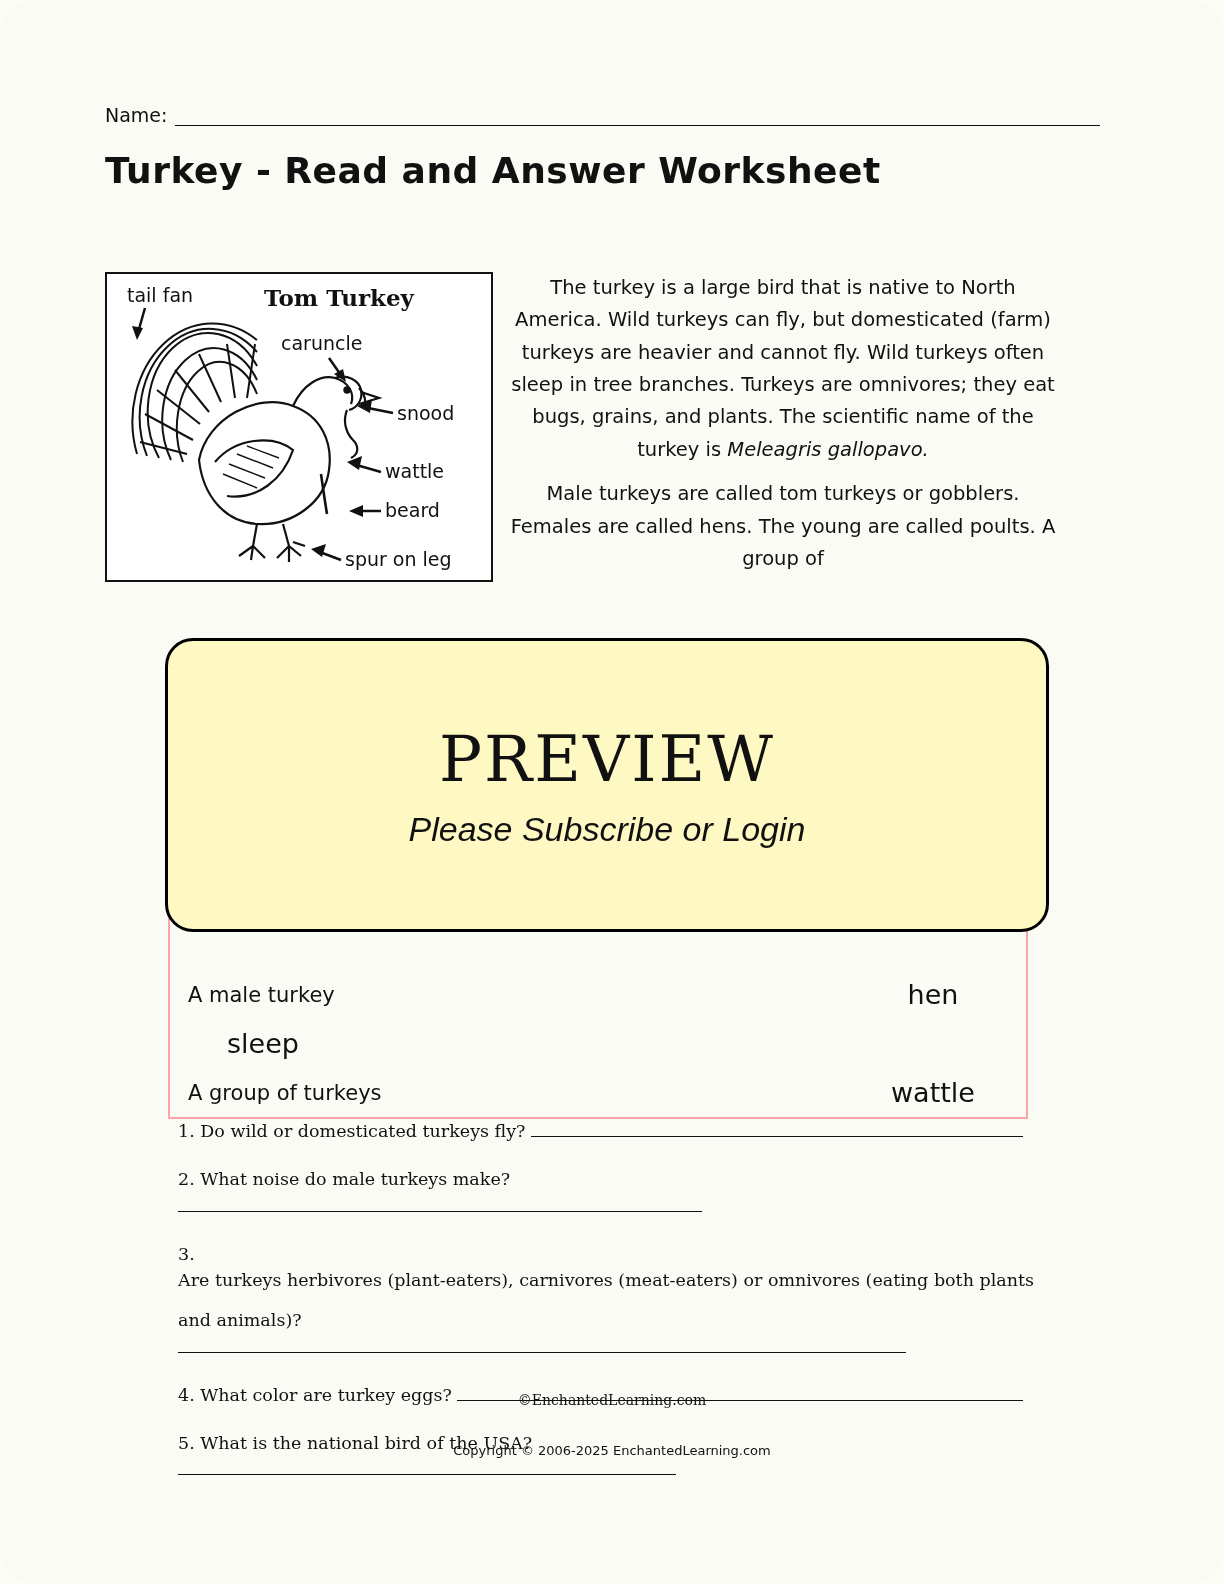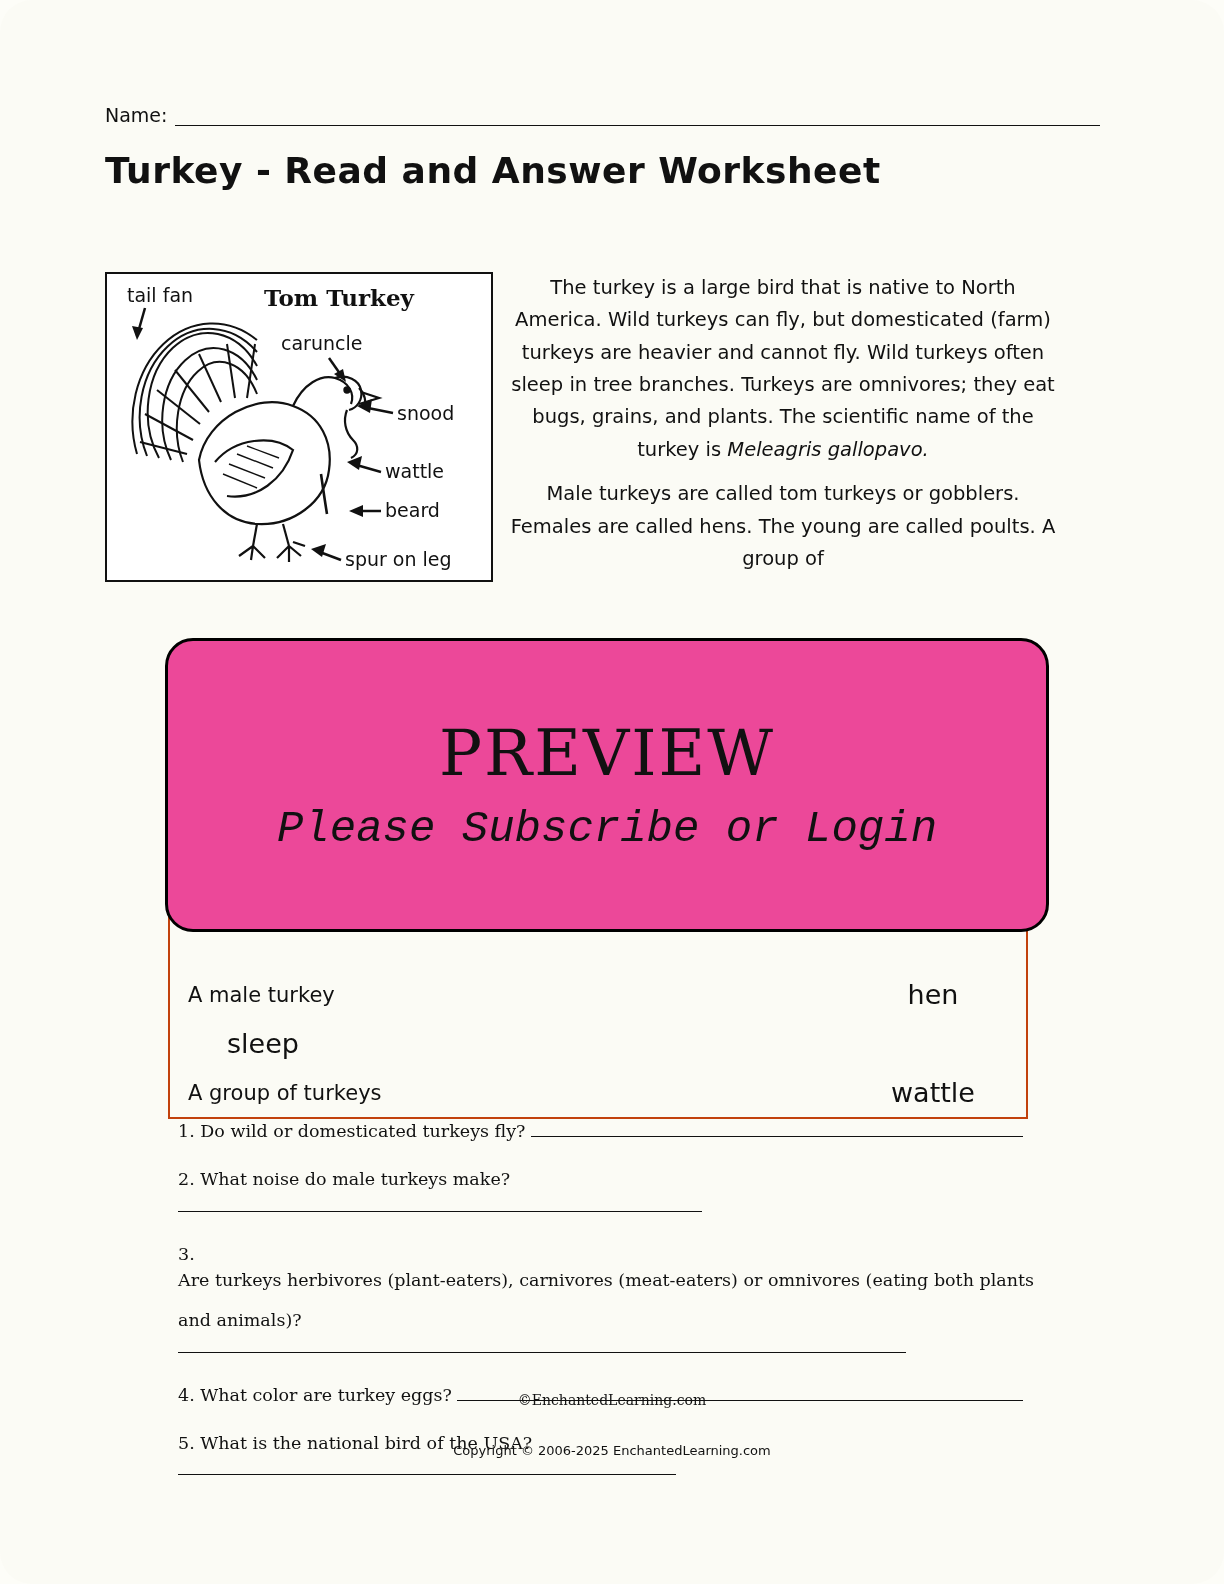--- a/index.html
+++ b/index.html
@@ -101,50 +101,50 @@
   .reading-text .sci { font-style: italic; }
   .para-2 { text-align: center; }
 
   
   .preview-box {
     position: absolute;
     left: 165px;
     top: 638px;
     width: 878px;
     height: 288px;
-    background: #ec4899;
+    background: #fef9c3;
     border: 3px solid #000;
     border-radius: 28px;
     display: flex;
     flex-direction: column;
     align-items: center;
     justify-content: center;
     z-index: 20;
   }
   .preview-title {
     font-family: "DejaVu Serif", serif;
     font-size: 64px;
     letter-spacing: 2px;
     color: #111;
     margin-bottom: 14px;
   }
   .preview-sub {
-    font-family: Liberation Mono, monospace;
+    font-family: Liberation Sans, sans-serif;
     font-style: italic;
-    font-size: 44px;
+    font-size: 34px;
     color: #111;
   }
 
   
   .match-table {
     position: absolute;
     left: 168px;
     top: 870px;
     width: 860px;
-    border: 2px solid #c2410c;
+    border: 2px solid #fca5a5;
     box-sizing: border-box;
     background: transparent;
     z-index: 5;
   }
   .match-row {
     display: flex;
     align-items: center;
     height: 49px;
     padding: 0 18px;
   }

